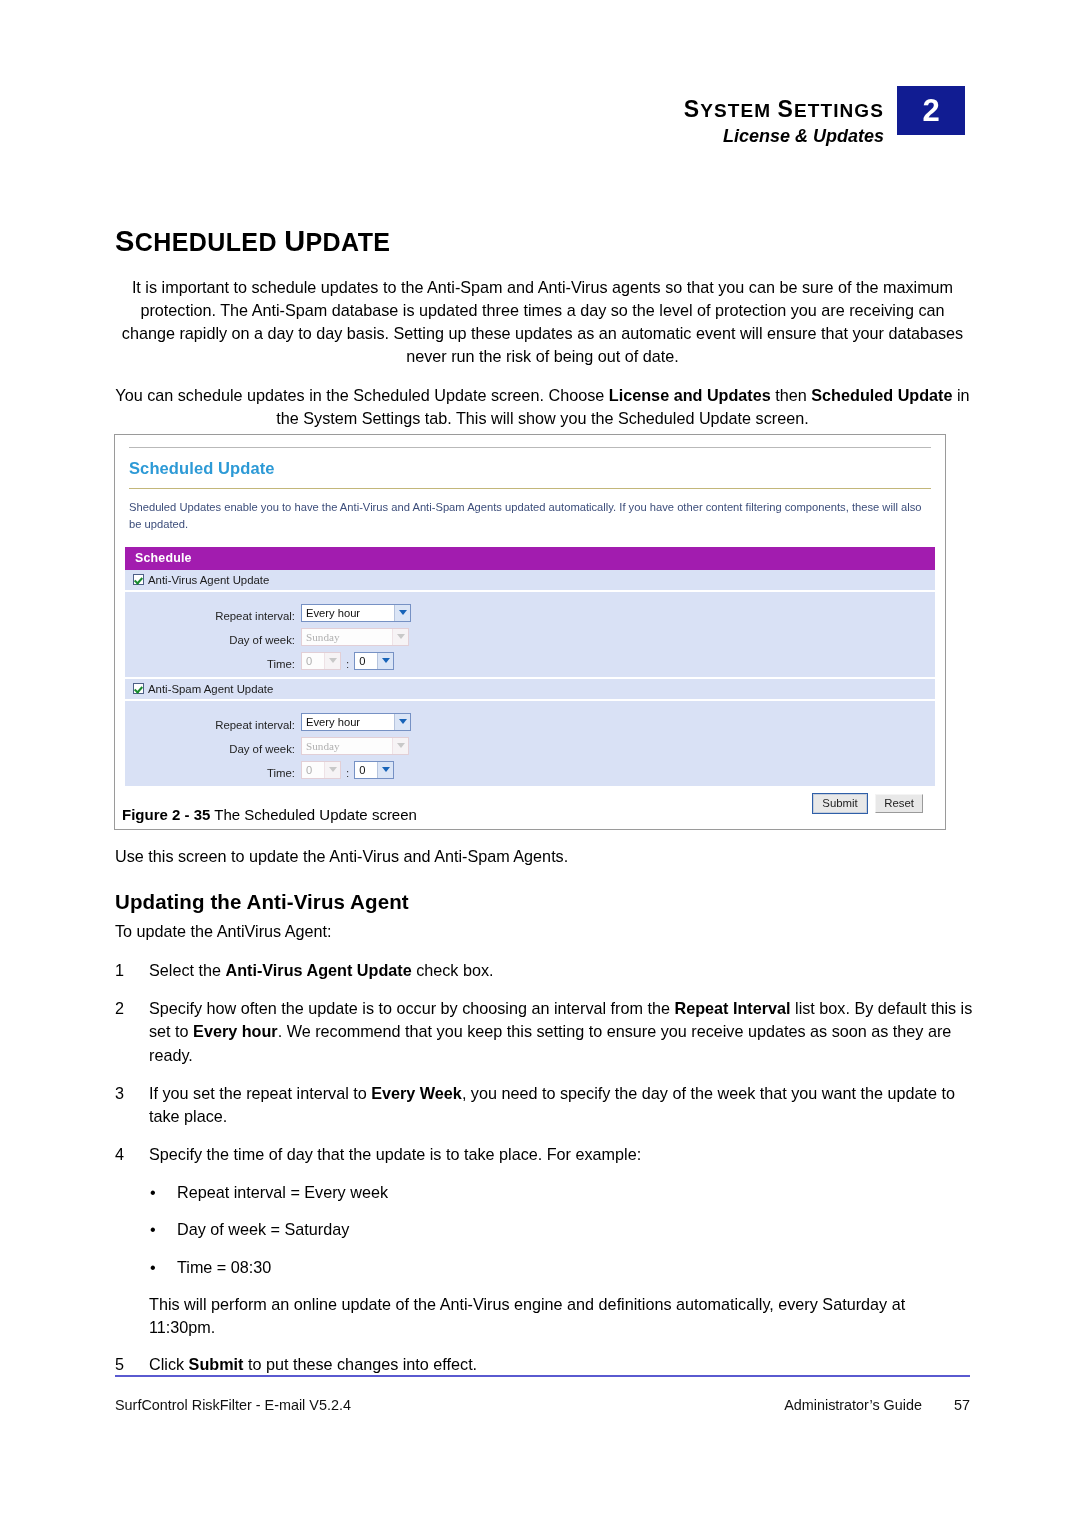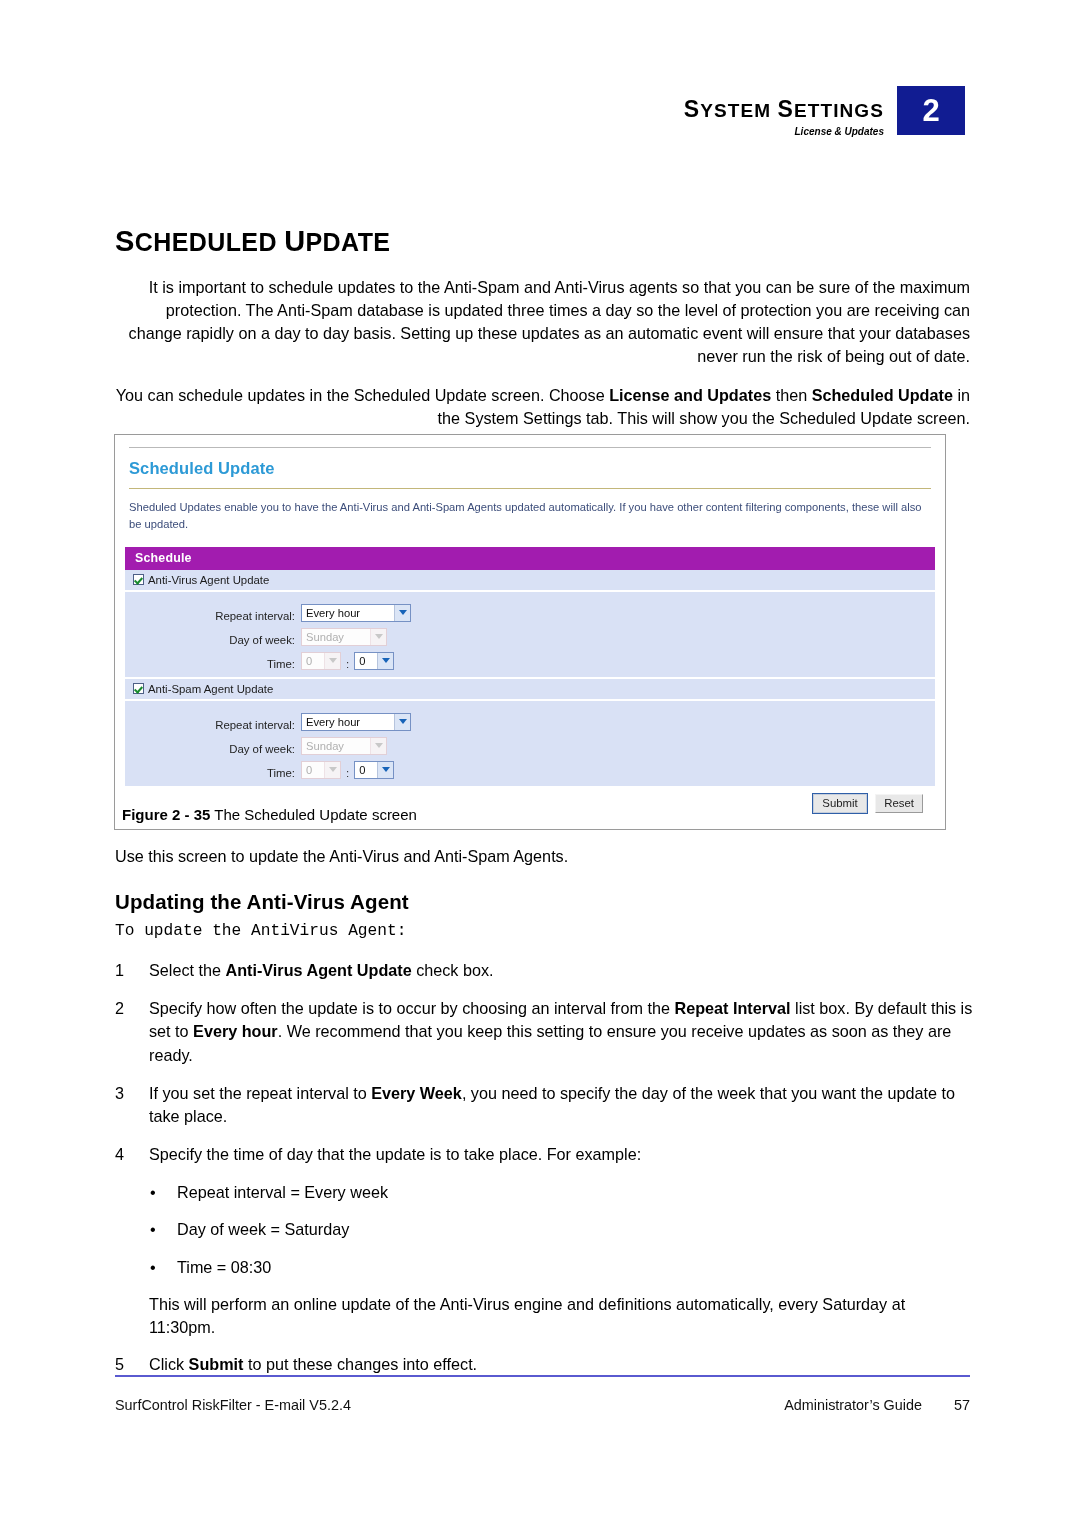--- a/index.html
+++ b/index.html
@@ -33,21 +33,21 @@
     font-size: 19px;
     font-weight: bold;
     letter-spacing: 1.1px;
     font-variant: small-caps;
     text-transform: uppercase;
     line-height: 1.18;
     white-space: nowrap;
   }
   .header-title .cap { font-size: 23px; }
   .header-sub {
-    font-size: 10px;
+    font-size: 18px;
     font-weight: bold;
     font-style: italic;
     margin-top: 3px;
     white-space: nowrap;
   }
   .header-chapter {
     width: 68px;
     height: 49px;
     background: #111c92;
     color: #ffffff;
@@ -73,21 +73,21 @@
     margin: 0 0 18px 0;
     text-transform: uppercase;
     font-variant: small-caps;
   }
   h1.section-title .cap { font-size: 29px; }
 
   p.body-text {
     font-size: 16.2px;
     line-height: 1.43;
     margin: 0 0 15px 0;
-    text-align: right;
+    text-align: center;
   }
   p.body-text:last-child { margin-bottom: 0; }
 
   b, strong { font-weight: bold; }
 
   
   .figure-wrap {
     position: absolute;
     left: 114px;
     top: 434px;
@@ -228,21 +228,21 @@
     background: #fdfdfd;
     color: #b0b0b0;
   }
   .sel.disabled .sel-arrow {
     background: #f6f3f5;
     border-left: 1px solid #eee2e6;
   }
   .sel.disabled .sel-arrow::after {
     border-top-color: #c8c8c8;
   }
-  .sel.disabled.wide { width: 86px; }
+  .sel.disabled.wide { width: 108px; font-family: Liberation Serif, serif; }
 
   .time-colon {
     padding: 0 5px;
     font-size: 11.4px;
     color: #333;
   }
 
   .btn-bar {
     background: #ffffff;
     padding: 7px 12px 8px 0;
@@ -296,21 +296,20 @@
   .steps {
     position: absolute;
     left: 115px;
     top: 920px;
     width: 858px;
   }
   .intro-line {
     font-size: 16.2px;
     line-height: 1.43;
     margin: 0 0 16px 0;
-    font-family: Liberation Mono, monospace;
   }
   .step {
     display: flex;
     margin-bottom: 15px;
     font-size: 16.2px;
     line-height: 1.43;
   }
   .step-num {
     width: 34px;
     flex: none;

